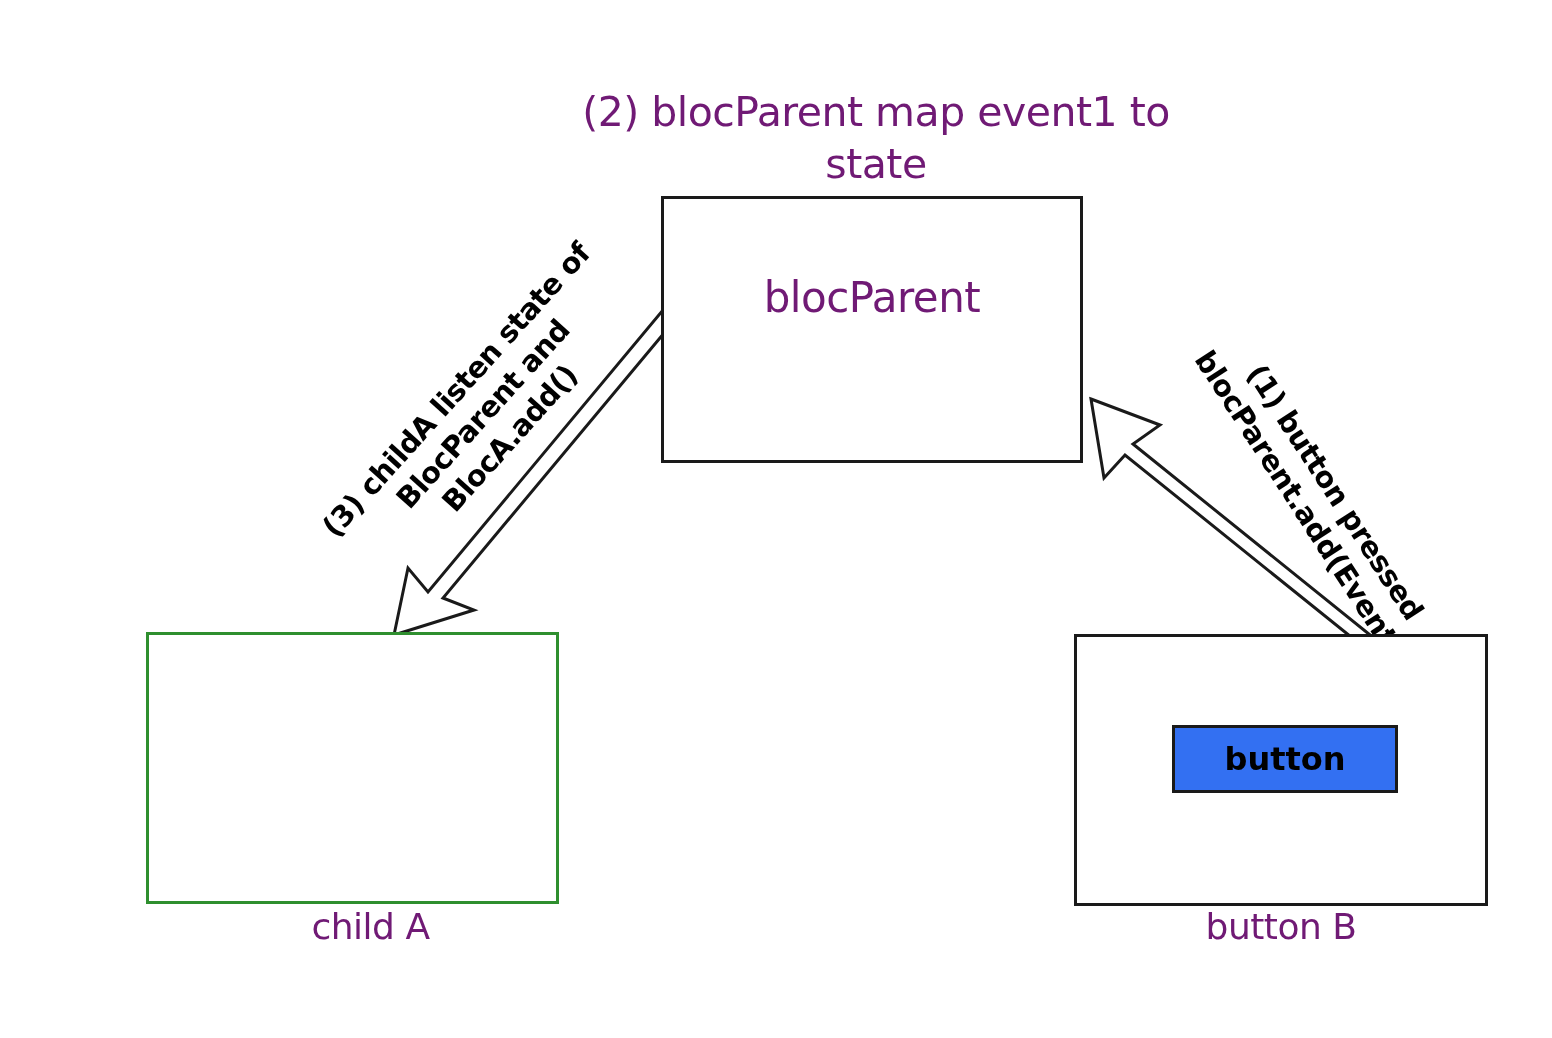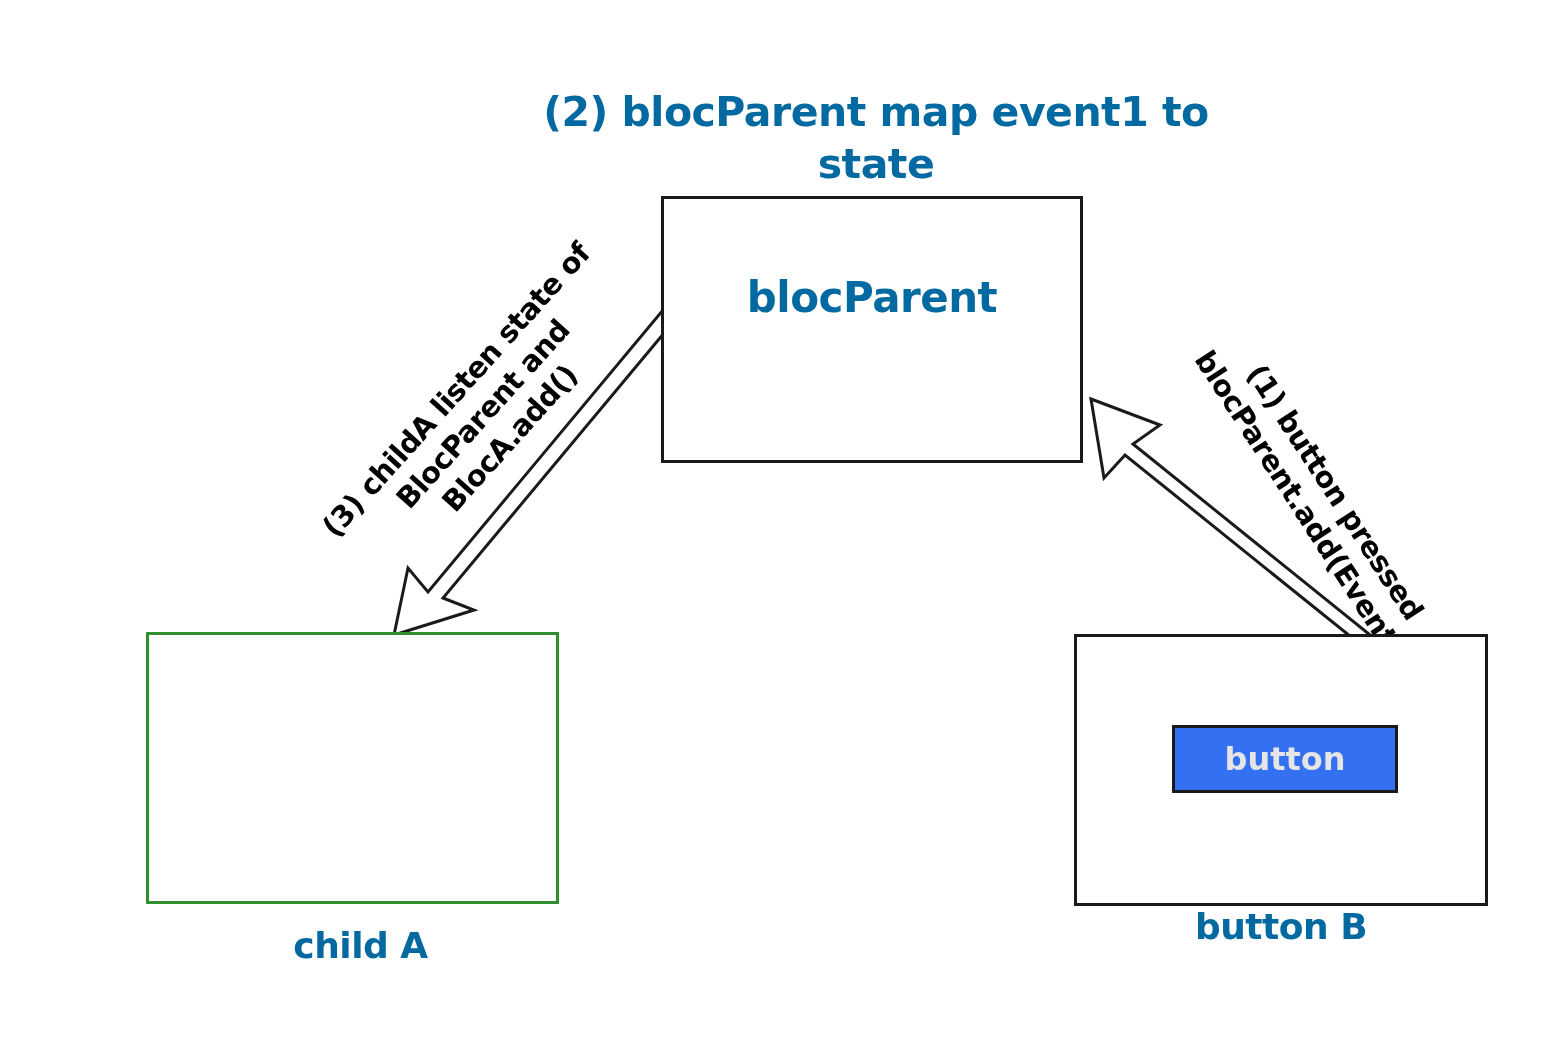--- a/index.html
+++ b/index.html
@@ -12,22 +12,22 @@
   }
   #canvas {
     position: relative;
     width: 1552px;
     height: 1038px;
     background: #ffffff;
     overflow: hidden;
   }
   .hand {
     font-family: "DejaVu Sans", sans-serif;
-    font-weight: 700;
-    color: #0369a1;
+    font-weight: 400;
+    color: #701a75;
     letter-spacing: -0.5px;
   }
   
   #title {
     position: absolute;
     left: 486px;
     top: 86px;
     width: 780px;
     text-align: center;
     font-size: 41px;
@@ -70,33 +70,33 @@
     border: 3px solid #1a1a1a;
   }
   
   .box-caption {
     position: absolute;
     text-align: center;
     font-size: 36px;
     white-space: nowrap;
   }
   #parent-caption { left: 661px; top: 466px; width: 422px; }
-  #childa-caption { left: 154px; top: 906px; width: 413px; margin-top: 19px; }
+  #childa-caption { left: 164px; top: 906px; width: 413px; }
   #childb-caption { left: 1074px; top: 906px; width: 414px; }
   
   #press-button {
     position: absolute;
     left: 95px;
     top: 88px;
     width: 226px;
     height: 68px;
     background: #3370f2;
     border: 3px solid #1a1a1a;
     box-sizing: border-box;
-    color: #e5e5e5;
+    color: #000000;
     font-size: 32px;
     font-weight: 700;
     font-family: "DejaVu Sans", sans-serif;
     display: flex;
     align-items: center;
     justify-content: center;
     cursor: pointer;
     padding: 0;
   }
   

